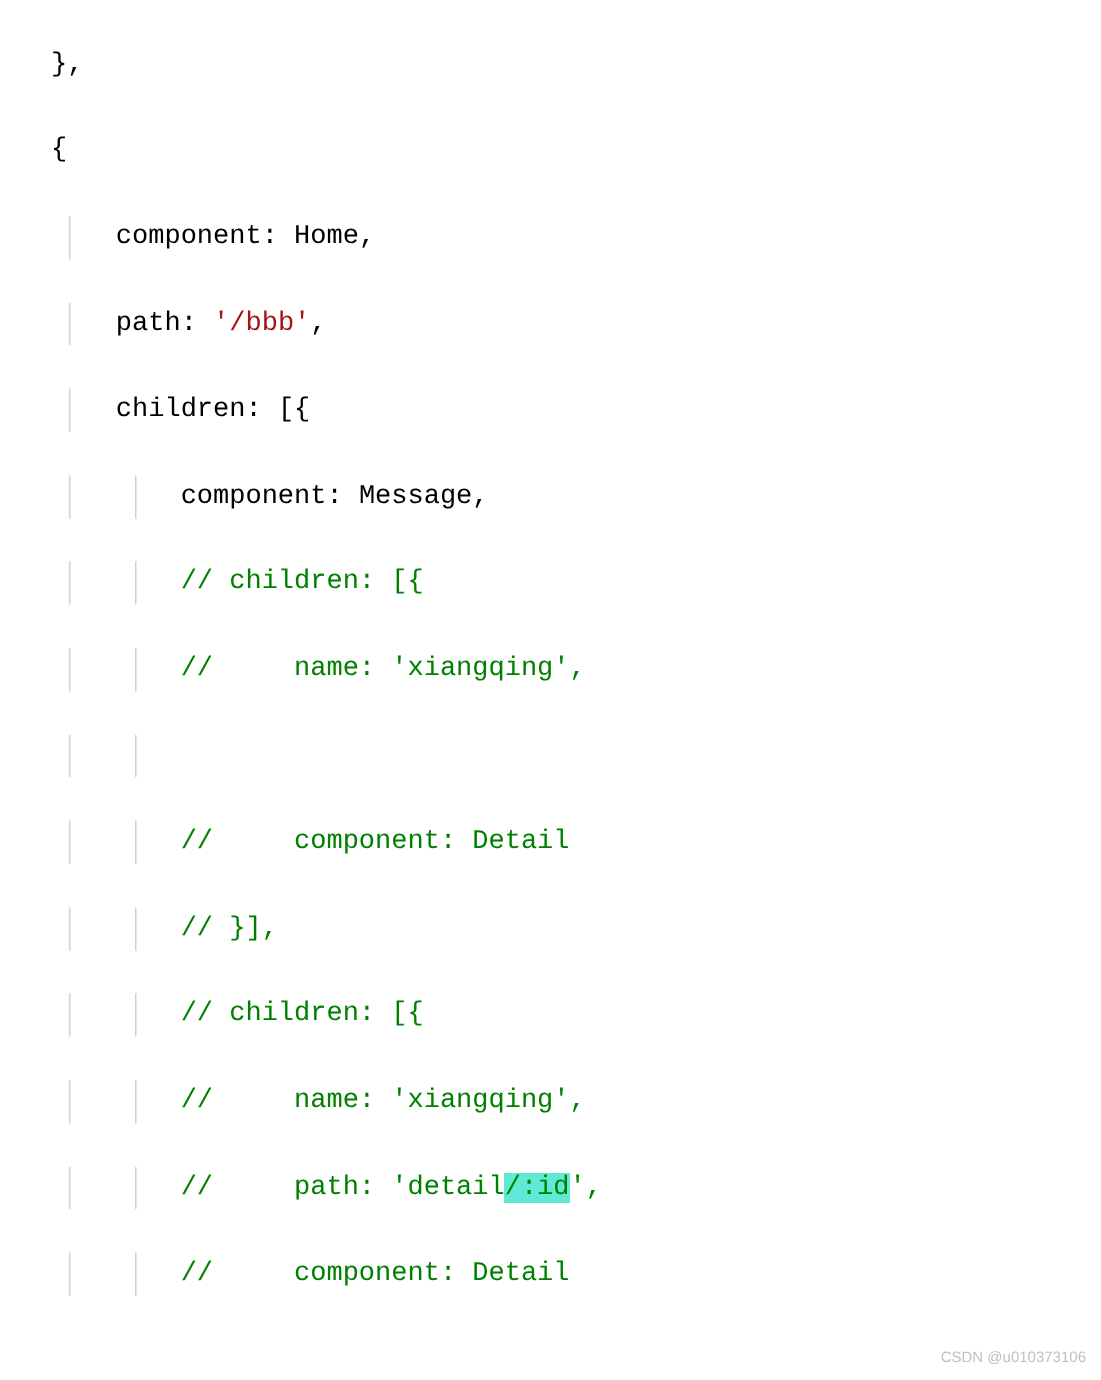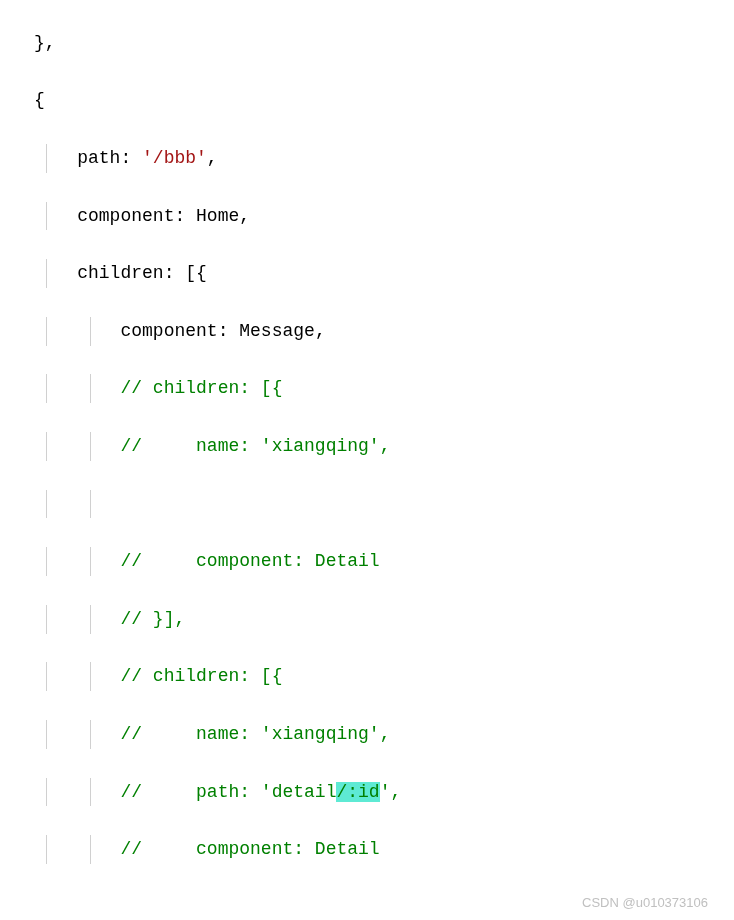--- a/index.html
+++ b/index.html
@@ -27,35 +27,35 @@
       bottom: 0;
     }
     .prop { color: #000; }
     .punct { color: #000; }
     .string { color: #a31515; }
     .comment { color: #008000; text-align: center; }
     .highlight { background-color: #5eead4; }
     .watermark {
       position: fixed;
       bottom: 6px;
-      right: 26px;
+      right: 10px;
       color: #c0c0c0;
       font-family: Arial, sans-serif;
-      font-size: 13px;
+      font-size: 10px;
       margin-top: 48px;
     }
   </style>
 </head>
 <body>
 
 <div class="editor">
 <div class="line"><span class="punct">},</span></div>
 <div class="line"><span class="punct">{</span></div>
+<div class="line"><span class="indent-guide" style="left:36px"></span>    <span class="prop">component</span><span class="punct">: </span><span class="prop">Home</span><span class="punct">,</span></div>
 <div class="line"><span class="indent-guide" style="left:36px"></span>    <span class="prop">path</span><span class="punct">: </span><span class="string">'/bbb'</span><span class="punct">,</span></div>
-<div class="line"><span class="indent-guide" style="left:36px"></span>    <span class="prop">component</span><span class="punct">: </span><span class="prop">Home</span><span class="punct">,</span></div>
 <div class="line"><span class="indent-guide" style="left:36px"></span>    <span class="prop">children</span><span class="punct">: </span><span class="punct">[{</span></div>
 <div class="line"><span class="indent-guide" style="left:36px"></span><span class="indent-guide" style="left:80px"></span>        <span class="prop">component</span><span class="punct">: </span><span class="prop">Message</span><span class="punct">,</span></div>
 <div class="line"><span class="indent-guide" style="left:36px"></span><span class="indent-guide" style="left:80px"></span>        <span class="comment">// children: [{</span></div>
 <div class="line"><span class="indent-guide" style="left:36px"></span><span class="indent-guide" style="left:80px"></span>        <span class="comment">//     name: 'xiangqing',</span></div>
 <div class="line"><span class="indent-guide" style="left:36px"></span><span class="indent-guide" style="left:80px"></span>        </div>
 <div class="line"><span class="indent-guide" style="left:36px"></span><span class="indent-guide" style="left:80px"></span>        <span class="comment">//     component: Detail</span></div>
 <div class="line"><span class="indent-guide" style="left:36px"></span><span class="indent-guide" style="left:80px"></span>        <span class="comment">// }],</span></div>
 <div class="line"><span class="indent-guide" style="left:36px"></span><span class="indent-guide" style="left:80px"></span>        <span class="comment">// children: [{</span></div>
 <div class="line"><span class="indent-guide" style="left:36px"></span><span class="indent-guide" style="left:80px"></span>        <span class="comment">//     name: 'xiangqing',</span></div>
 <div class="line"><span class="indent-guide" style="left:36px"></span><span class="indent-guide" style="left:80px"></span>        <span class="comment">//     path: 'detail</span><span class="comment highlight">/:id</span><span class="comment">',</span></div>

